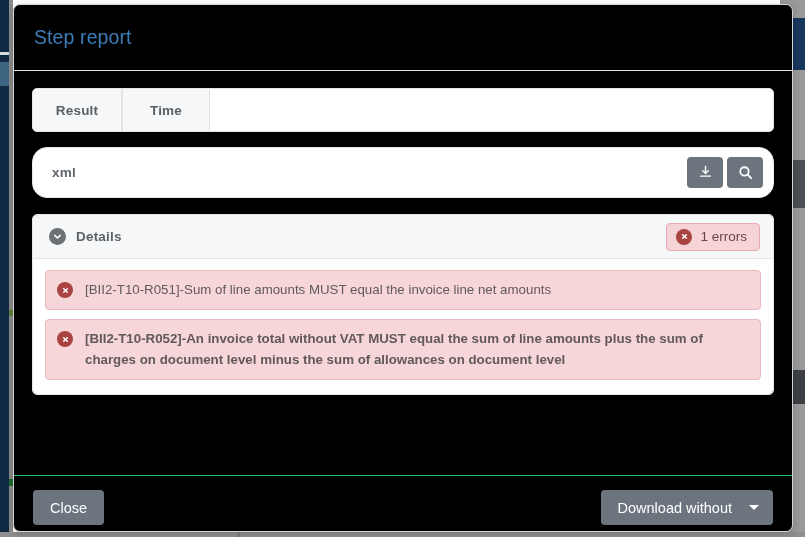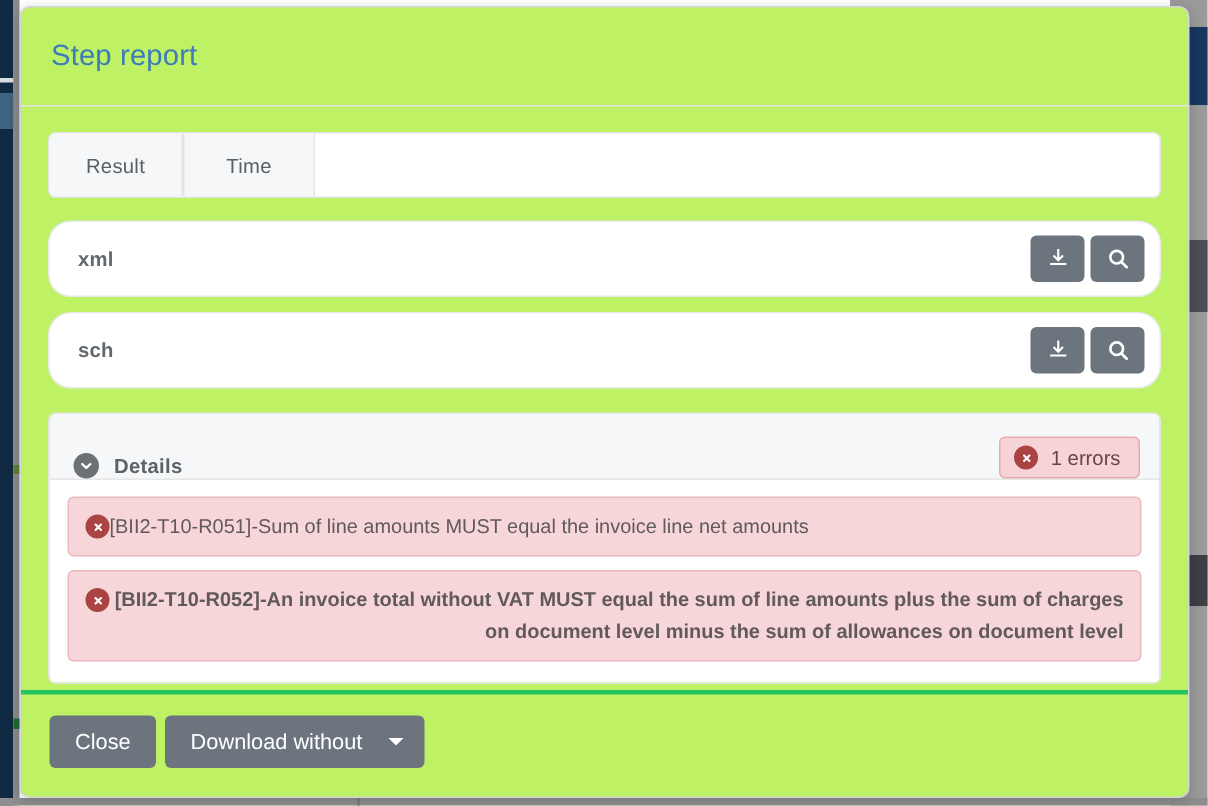--- a/index.html
+++ b/index.html
@@ -91,21 +91,21 @@
     background: #5c7f35;
   }
 
   
   #modal {
     position: absolute;
     left: 13px;
     top: 4px;
     width: 780px;
     height: 528px;
-    background: #bef264;
+    background: #000000;
     border: 1px solid #d2d4d7;
     border-radius: 7px;
     box-shadow: 0 2px 9px rgba(0,0,0,0.18);
     display: flex;
     flex-direction: column;
     overflow: hidden;
   }
 
   .modal-header {
     height: 66px;
@@ -137,21 +137,21 @@
     height: 44px;
     margin-bottom: 15px;
     background: #ffffff;
   }
   .rs-label {
     background: #f6f7f8;
     display: flex;
     align-items: center;
     justify-content: center;
     font-size: 13.5px;
-    font-weight: normal;
+    font-weight: bold;
     color: #5b6064;
     border-right: 1px solid #e2e4e6;
     letter-spacing: 0.2px;
   }
   .rs-label.result { width: 89px; }
   .rs-label.time { width: 88px; border-left: 1px solid #e2e4e6; }
   .rs-value {
     display: flex;
     align-items: center;
     padding-left: 20px;
@@ -213,21 +213,21 @@
     border: 1px solid #e4e6e8;
     border-radius: 5px;
     overflow: hidden;
     margin-top: 16px;
   }
   .details-head {
     background: #f6f7f8;
     border-bottom: 1px solid #e4e6e8;
     height: 44px;
     display: flex;
-    align-items: flex-end;
+    align-items: center;
     padding: 0 13px 0 16px;
     gap: 44px;
   }
   .details-head-left {
     display: flex;
     align-items: center;
     gap: 10px;
     flex: 1 1 auto;
     cursor: pointer;
   }
@@ -271,42 +271,41 @@
     padding: 11px 12px 14px 12px;
   }
   .error-item {
     background: #f6d6d9;
     border: 1px solid #eab8bd;
     border-radius: 4px;
     padding: 8px 11px 9px 11px;
     margin-bottom: 9px;
     display: flex;
     align-items: flex-start;
-    gap: 0;
-    text-align: right;
+    gap: 12px;
   }
   .error-item:last-child { margin-bottom: 0; font-weight: bold; }
   .error-text {
     font-size: 13.3px;
     color: #61595b;
     line-height: 1.58;
     padding-top: 0px;
   }
   .error-item .x-circle { margin-top: 3px; }
 
   
   .modal-footer {
     flex: 0 0 auto;
-    border-top: 3px solid #22c55e;
+    border-top: 1px solid #22c55e;
     padding: 14px 19px 0 19px;
     display: flex;
-    justify-content: flex-start;
+    justify-content: space-between;
     align-items: flex-start;
     gap: 6px;
-    height: 71px;
+    height: 56px;
   }
   .btn {
     background: #6c757d;
     color: #ffffff;
     border: none;
     border-radius: 4px;
     font-size: 14.5px;
     font-family: "Liberation Sans", sans-serif;
     cursor: pointer;
     height: 35px;
@@ -375,41 +374,20 @@
           <span>
             <svg width="15" height="15" viewBox="0 0 16 16" fill="none" stroke="#ffffff" stroke-width="1.9">
               <circle cx="6.9" cy="6.9" r="4.5"></circle>
               <line x1="10.3" y1="10.3" x2="14" y2="14" stroke-linecap="round"></line>
             </svg>
           </span>
         </button>
       </div>
     </div>
 
-    <div class="artifact-row">
-      <span class="artifact-name">sch</span>
-      <div class="artifact-actions">
-        <button class="icon-btn">
-          <span>
-            <svg width="15" height="15" viewBox="0 0 16 16" fill="#ffffff">
-              <path d="M7.25 1h1.5v6.3l2.1-2.1 1.05 1.05L8 10.15 4.1 6.25l1.05-1.05 2.1 2.1z"></path>
-              <path d="M2.2 11.1h11.6v1.35H2.2z"></path>
-            </svg>
-          </span>
-        </button>
-        <button class="icon-btn">
-          <span>
-            <svg width="15" height="15" viewBox="0 0 16 16" fill="none" stroke="#ffffff" stroke-width="1.9">
-              <circle cx="6.9" cy="6.9" r="4.5"></circle>
-              <line x1="10.3" y1="10.3" x2="14" y2="14" stroke-linecap="round"></line>
-            </svg>
-          </span>
-        </button>
-      </div>
-    </div>
 
     <div class="details-panel">
       <div class="details-head">
         <div class="details-head-left">
           <span class="chevron-circle">
             <svg width="9" height="9" viewBox="0 0 10 10" fill="none" stroke="#ffffff" stroke-width="1.7" stroke-linecap="round" stroke-linejoin="round">
               <polyline points="2,3.8 5,6.6 8,3.8"></polyline>
             </svg>
           </span>
           <span class="details-label">Details</span>

